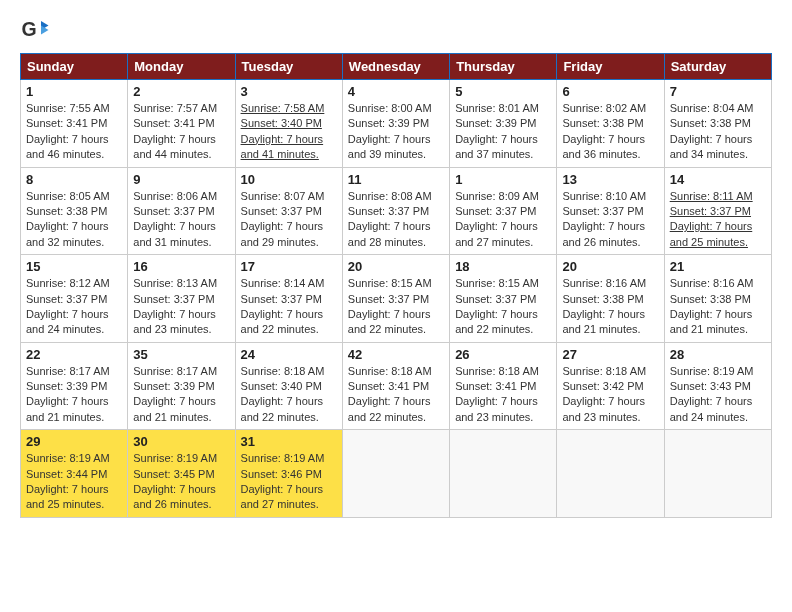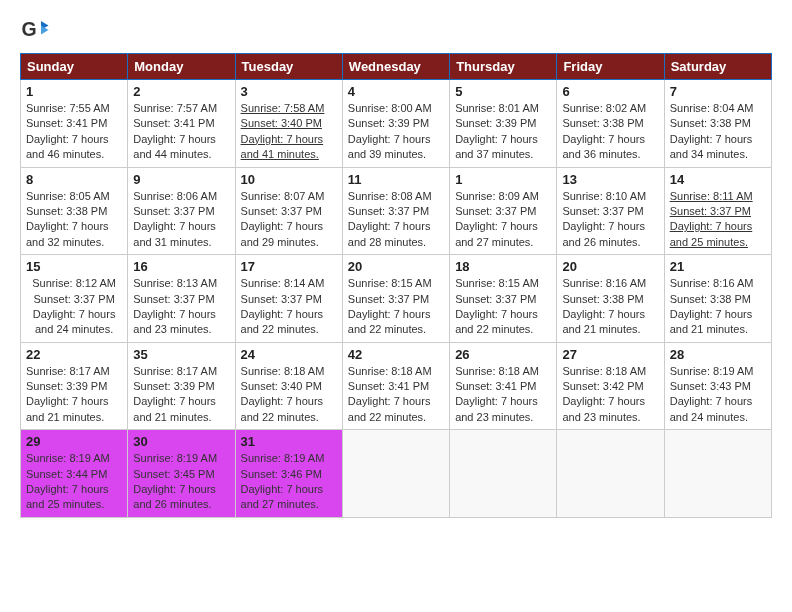--- a/index.html
+++ b/index.html
@@ -68,21 +68,21 @@
       margin-top: 8px;
     }
     .calendar td {
       border: 1px solid #ccc;
       vertical-align: top;
       padding: 4px 5px;
       height: 82px;
       background: #fff;
     }
     .calendar tr:last-child td {
-      background: #d946ef;
+      background: #fde047;
     }
     .cell-empty {
       background: #f8f8f8 !important;
     }
     .day-num {
       font-size: 13px;
       font-weight: bold;
       color: #222;
       display: block;
       margin-bottom: 2px;
@@ -226,21 +226,21 @@
             <span class="day-num">14</span>
             <div class="cell-text" style="white-space: pre-line; text-decoration: underline;">Sunrise: 8:11 AM
 Sunset: 3:37 PM
 Daylight: 7 hours
 and 25 minutes.</div>
           </td>
         </tr>
         <tr>
           <td>
             <span class="day-num">15</span>
-            <div class="cell-text" style="white-space: pre-line; text-align: center;">Sunrise: 8:12 AM
+            <div class="cell-text" style="white-space: pre-line;">Sunrise: 8:12 AM
 Sunset: 3:37 PM
 Daylight: 7 hours
 and 24 minutes.</div>
           </td>
           <td>
             <span class="day-num">16</span>
             <div class="cell-text" style="white-space: pre-line;">Sunrise: 8:13 AM
 Sunset: 3:37 PM
 Daylight: 7 hours
 and 23 minutes.</div>

